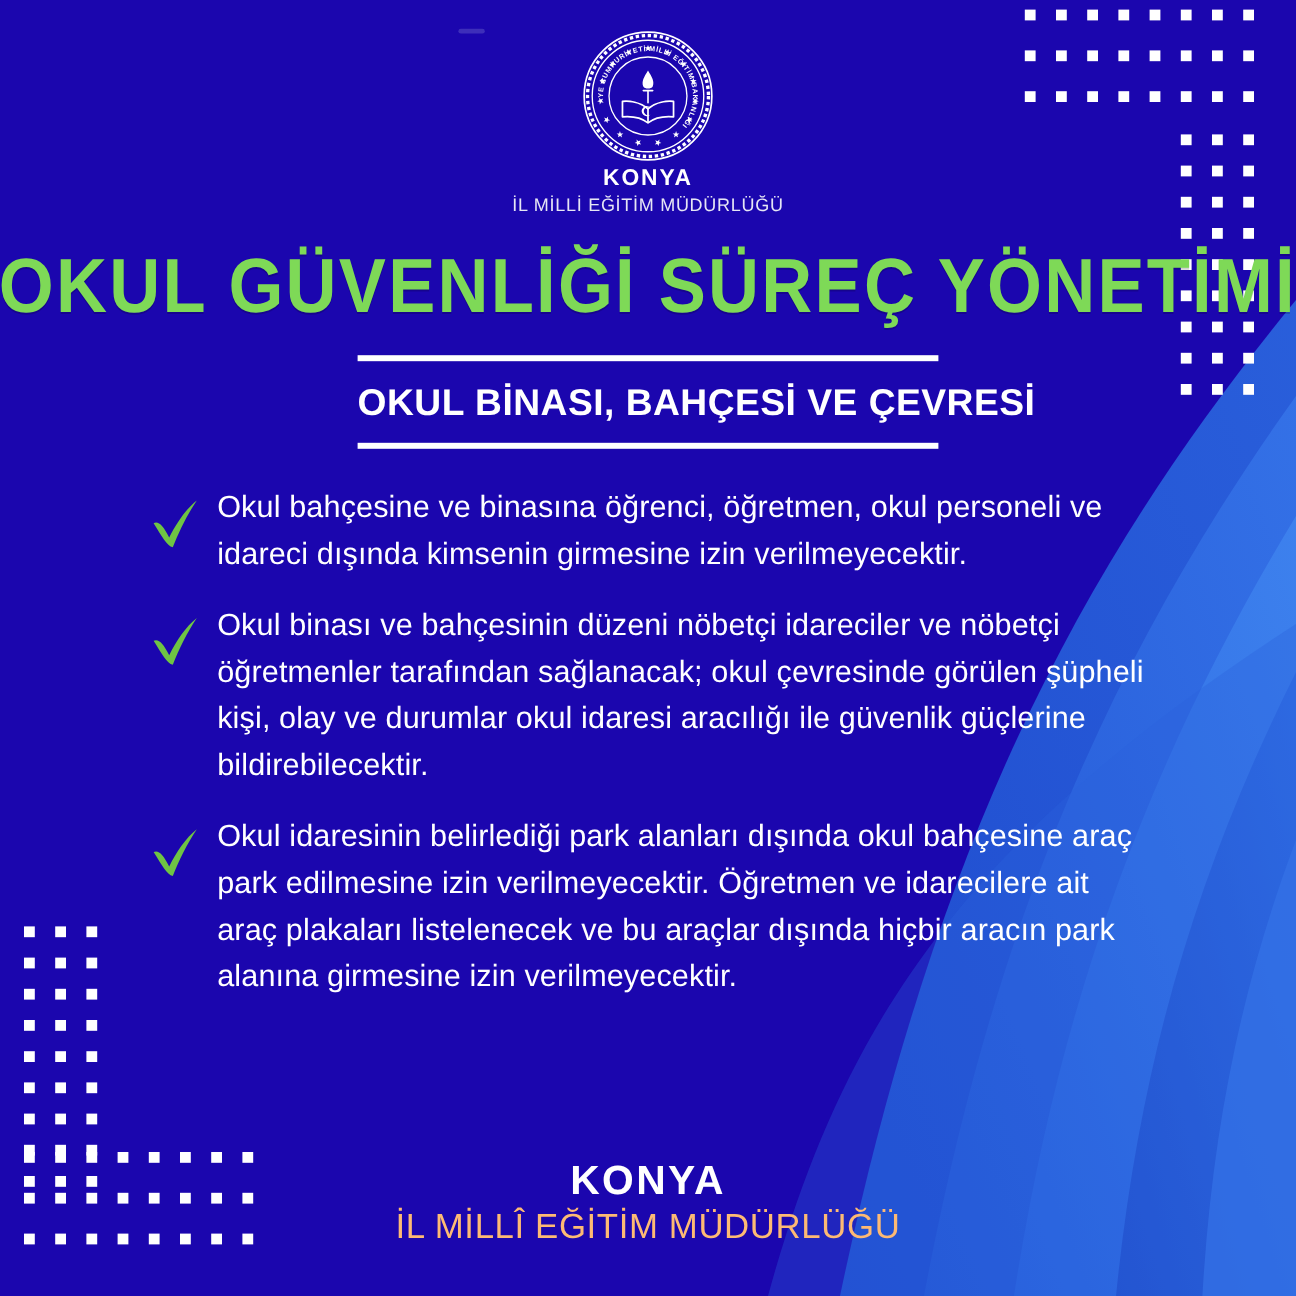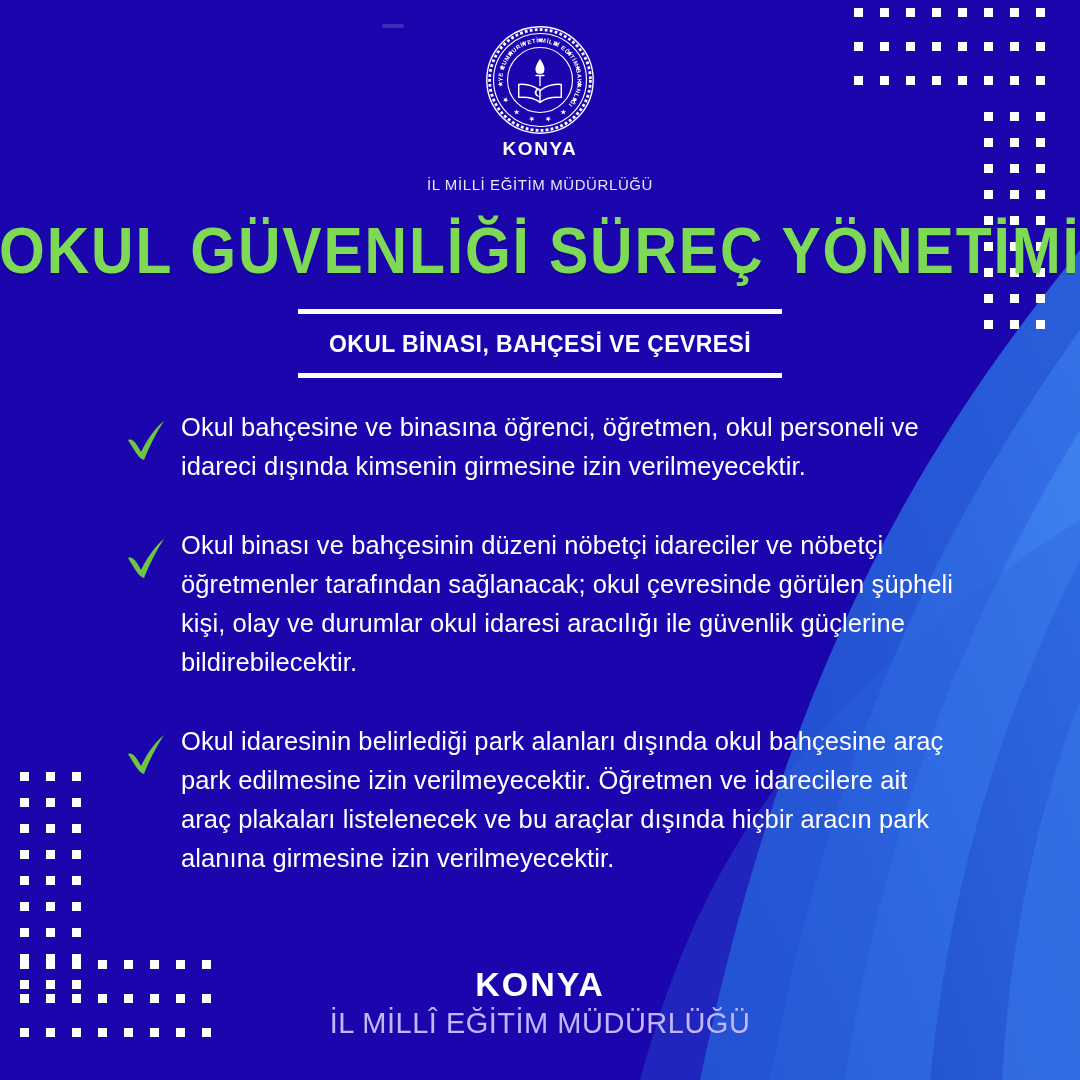--- a/index.html
+++ b/index.html
@@ -71,21 +71,21 @@
     color: #ffffff;
     font-weight: bold;
     font-size: 19px;
     letter-spacing: 1.6px;
     margin-top: 2px;
   }
   .brand-dept {
     color: #e6e6f5;
     font-size: 15px;
     letter-spacing: 0.6px;
-    margin-top: 16px;
+    margin-top: 3px;
   }
 
   
   .title {
     margin-top: 26px;
     color: #7ed957;
     font-size: 64px;
     font-weight: bold;
     letter-spacing: 2px;
     line-height: 1;
@@ -100,34 +100,34 @@
     width: 484px;
     text-align: center;
   }
   .rule {
     height: 5px;
     background: #ffffff;
     width: 484px;
   }
   .subtitle {
     color: #ffffff;
-    font-size: 23px;
+    font-size: 31px;
     font-weight: bold;
     letter-spacing: 0.4px;
     padding: 17px 0 15px 0;
     white-space: nowrap;
   }
 
   
   .bullets {
     margin-top: 30px;
     width: 830px;
     display: flex;
     flex-direction: column;
-    gap: 40px;
+    gap: 20px;
   }
   .bullet {
     display: flex;
     align-items: flex-start;
     gap: 14px;
   }
   .check-icon { width: 42px; height: 46px; flex: 0 0 42px; margin-top: 10px; }
   .bullet-text {
     color: #ffffff;
     font-size: 25.5px;
@@ -142,21 +142,21 @@
     bottom: 40px;
     text-align: center;
   }
   .footer-city {
     color: #ffffff;
     font-weight: bold;
     font-size: 34px;
     letter-spacing: 2px;
   }
   .footer-dept {
-    color: #c4b5fd;
+    color: #fdba74;
     font-size: 29px;
     letter-spacing: 0.5px;
     margin-top: 3px;
   }
 
   
   .artifact {
     position: absolute;
     left: 382px; top: 24px;
     width: 22px; height: 4px;

